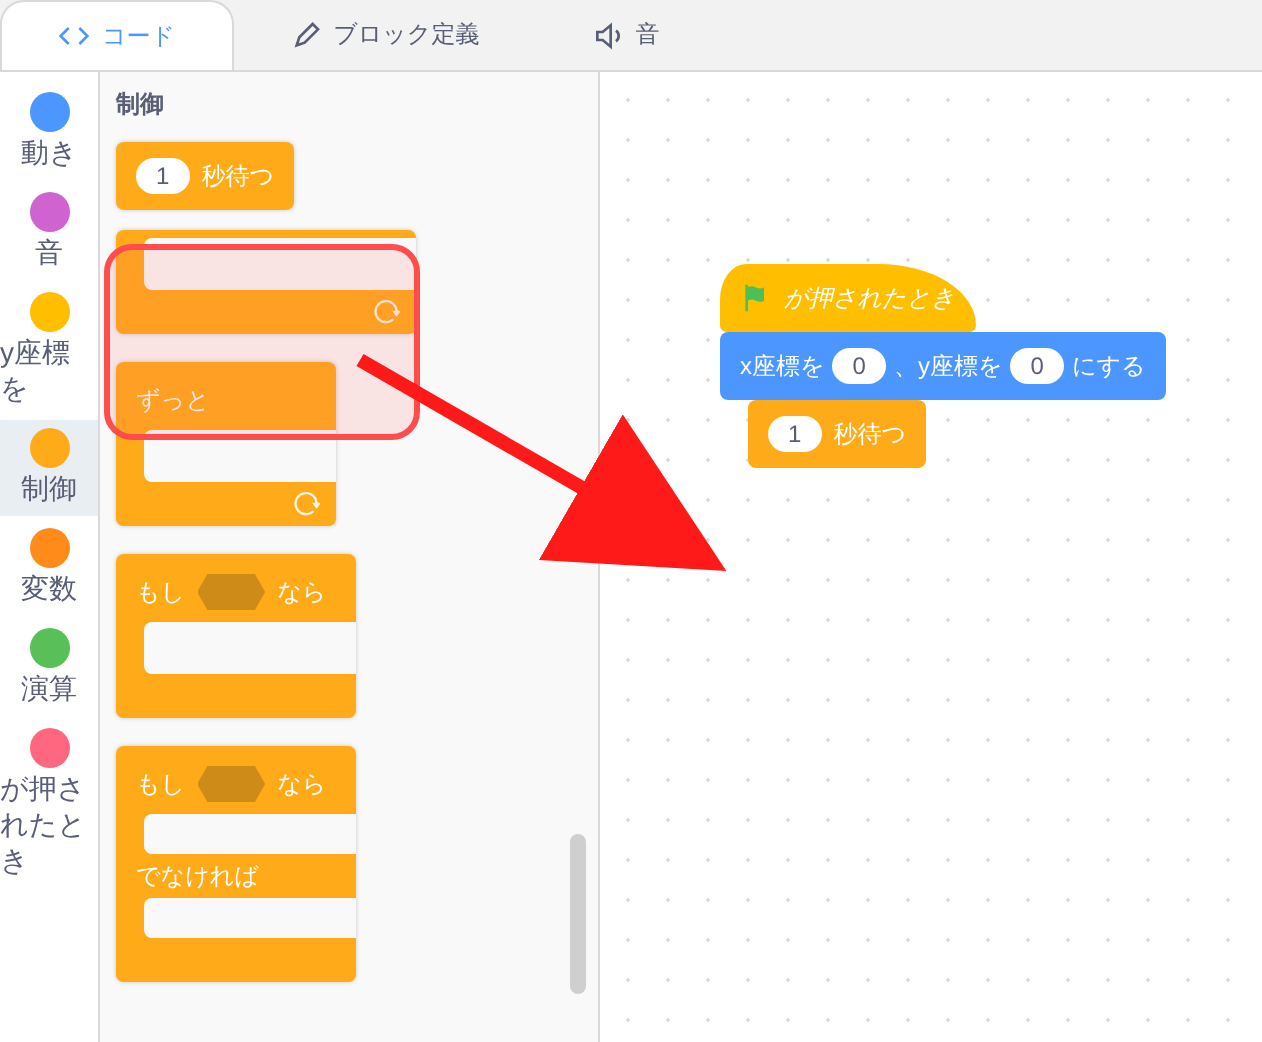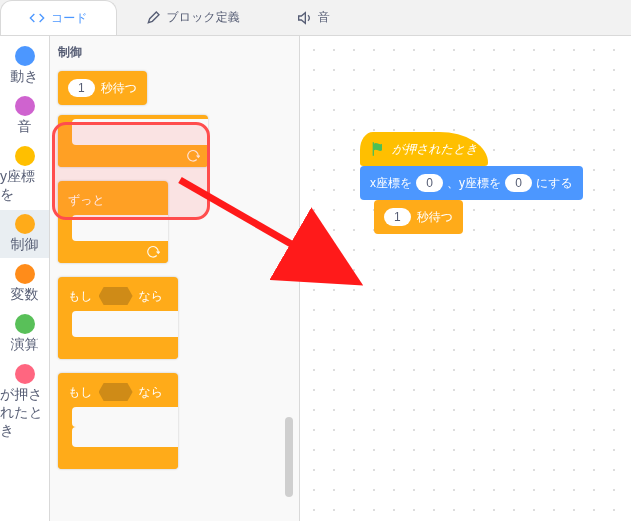--- a/index.html
+++ b/index.html
@@ -146,20 +146,23 @@
       <div class="c-arm"></div>
     </div>
 
     <div class="c-block" style="width:120px;">
       <div class="c-top" style="gap:6px;">
         <span>もし</span>
         <span class="bool-slot"></span>
         <span>なら</span>
       </div>
       <div class="c-body" style="height:20px;"></div>
+      <div class="c-mid">
+          <span>でなければ</span>
+        </div>
       <div class="c-body" style="height:20px;"></div>
       <div class="c-arm"></div>
     </div>
 
     <div class="highlight" style="left:2px; top:86px; width:158px; height:98px;"></div>
   </div>
 
   <div class="workspace">
     <div class="stack" style="left:60px; top:96px;">
       <div class="block event-hat" style="gap:6px;font-style:italic;">

